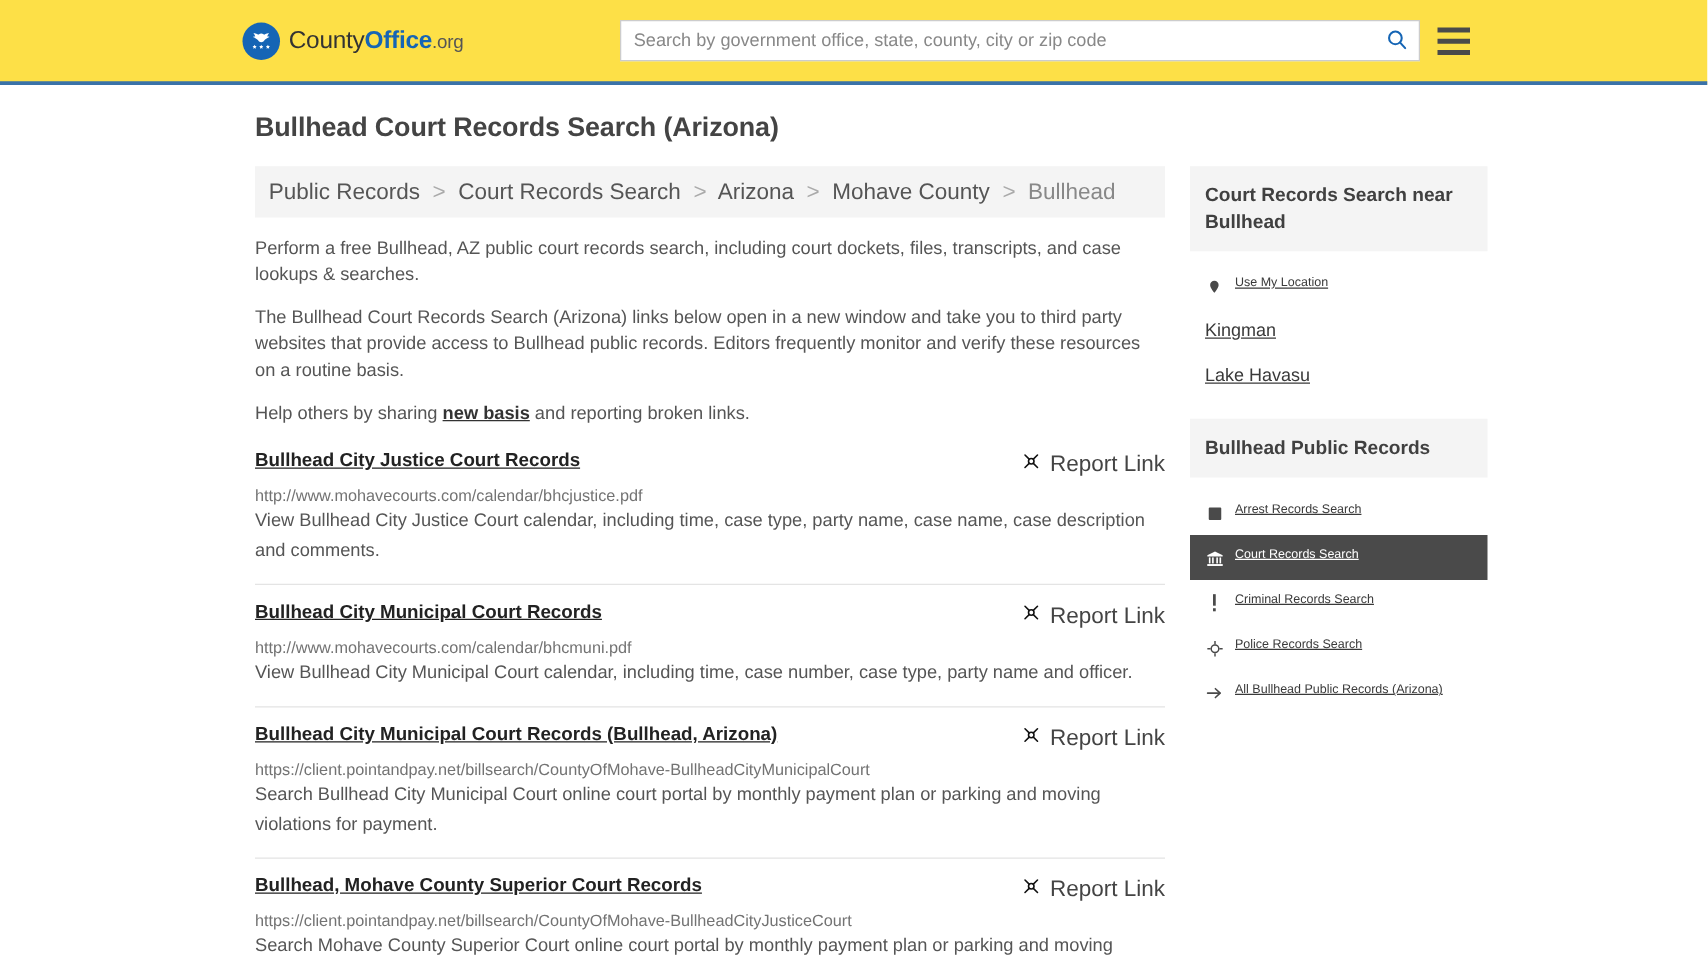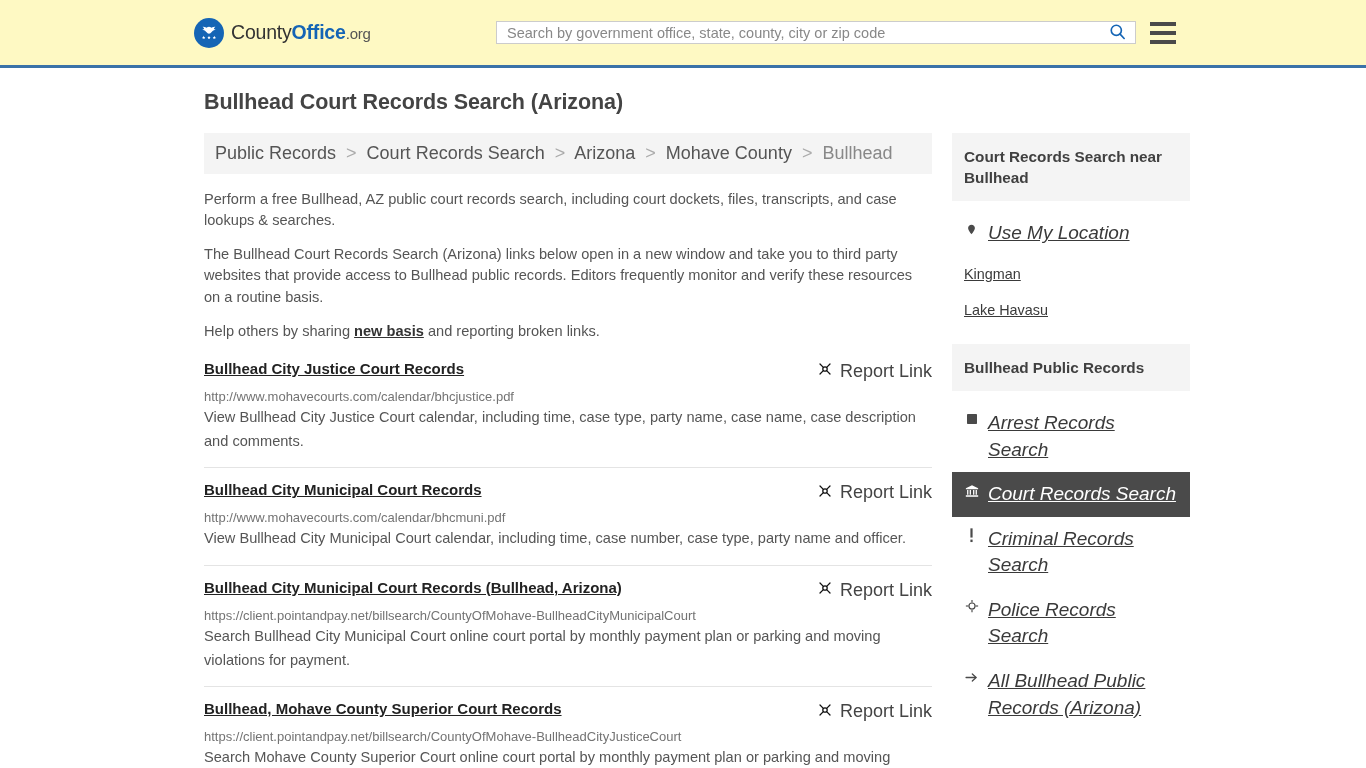--- a/index.html
+++ b/index.html
@@ -9,21 +9,21 @@
     height: 768px;
     overflow: hidden;
     background: #ffffff;
     font-family: "Liberation Sans", sans-serif;
     color: #444;
   }
 
   
   .site-header {
     height: 68px;
-    background: #fef9c3;
+    background: #fde047;
     border-bottom: 3px solid #3a72a8;
     display: flex;
     align-items: center;
     position: relative;
   }
 
   .logo-wrap {
     position: absolute;
     left: 194px;
     display: flex;
@@ -48,21 +48,21 @@
     white-space: nowrap;
   }
   .logo-text .lt-county { color: #333; }
   .logo-text .lt-office { color: #1565b5; font-weight: bold; }
   .logo-text .lt-org { color: #555; font-size: 15px; }
 
   .search-wrap {
     position: absolute;
     left: 496px;
     width: 640px;
-    height: 23px;
+    height: 33px;
     background: #fff;
     border: 1px solid #ccc;
     display: flex;
     align-items: center;
   }
   .search-input {
     flex: 1;
     height: 100%;
     border: none;
     outline: none;
@@ -216,25 +216,24 @@
   .side-link-row .sl-icon {
     flex: 0 0 15px;
     width: 15px;
     height: 17px;
     display: flex;
     align-items: center;
     justify-content: center;
     margin-top: 1px;
   }
   .side-link-row .sl-text {
-    font-size: 19px;
+    font-size: 10px;
     color: #3a3a3a;
     text-decoration: underline;
     line-height: 1.4;
-    font-style: italic;
   }
   .side-link-row.active .sl-text { color: #fff; }
 
   .plain-link-row {
     display: block;
     padding: 9px 12px;
     text-decoration: none;
   }
   .plain-link-row .sl-text {
     font-size: 14.4px;

